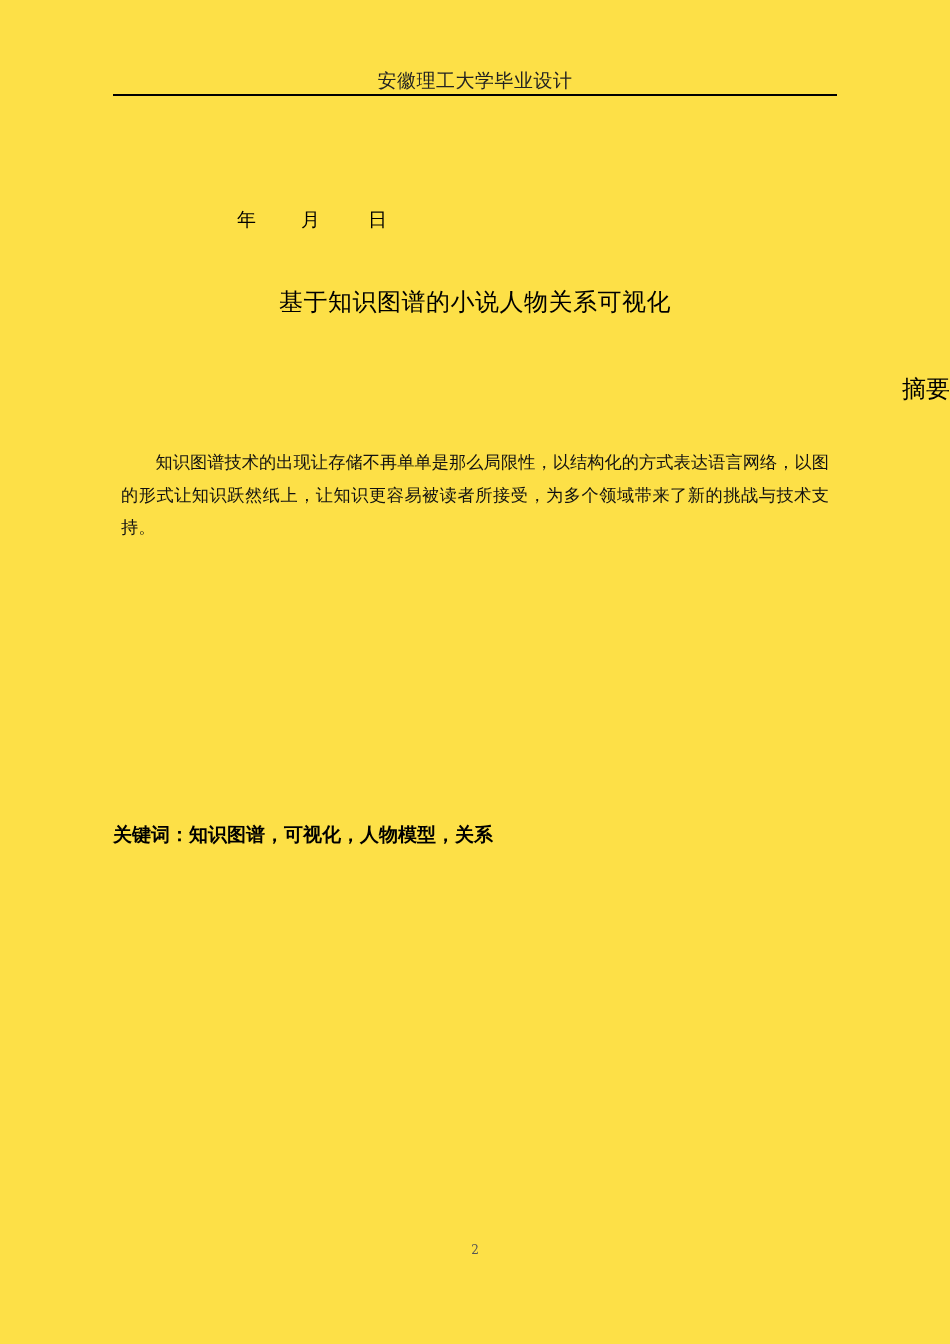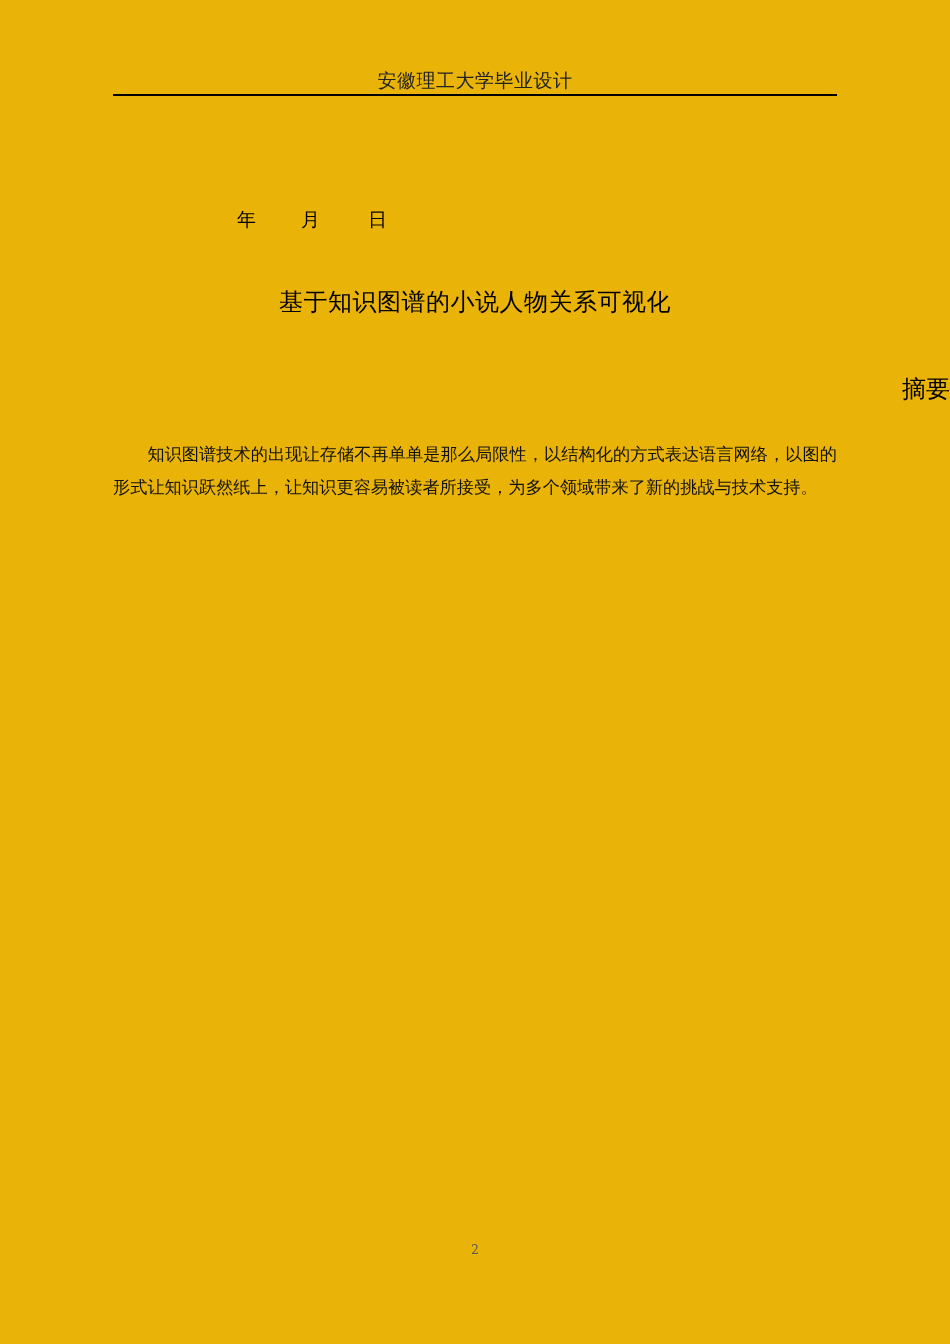--- a/index.html
+++ b/index.html
@@ -1,17 +1,17 @@
 <!DOCTYPE html>
 <html><head>
 <meta charset="utf-8">
 <style>
   html, body { margin: 0; padding: 0; background: #ffffff; }
   body { width: 950px; height: 1344px; position: relative; overflow: hidden; color: #000; }
-  .page { position: absolute; left: 0; top: 0; width: 950px; height: 1344px; background: #eab308; }
+  .page { position: absolute; left: 0; top: 0; width: 950px; height: 1344px; background: #fde047; }
   .header-title {
     position: absolute; left: 113px; width: 724px; top: 68px;
     text-align: center; font-family: "DejaVu Serif", serif; font-size: 19px; color: #222;
     letter-spacing: 0.5px;
   }
   .header-rule {
     position: absolute; left: 113px; width: 724px; top: 94px;
     border-top: 2px solid #000; height: 0;
   }
   .date-line {
@@ -25,21 +25,21 @@
   }
   .abstract-heading {
     position: absolute; top: 373px; left: 0; width: 950px; text-align: right;
     font-family: "DejaVu Sans", sans-serif; font-size: 24px;
   }
   .abstract-body {
     position: absolute; left: 113px; width: 724px; top: 438px;
     font-family: "DejaVu Serif", serif; font-size: 17.2px; line-height: 32.5px;
     text-align: justify; color: #111;
   }
-  .abstract-body p { margin: 0; text-indent: 2em; }
+  .abstract-body p { margin: 8px; text-indent: 2em; }
   .keywords {
     position: absolute; left: 113px; top: 822px;
     font-family: "DejaVu Sans", sans-serif; font-size: 19px; font-weight: bold;
   }
   .page-number {
     position: absolute; top: 1243px; left: 0; width: 950px; text-align: center;
     font-family: "DejaVu Serif", serif; font-size: 12px; color: #555;
   }
 </style>
 </head>
@@ -55,15 +55,16 @@
     <span style="left:131px">日</span>
   </div>
 
   <div class="title">基于知识图谱的小说人物关系可视化</div>
   <div class="abstract-heading">摘要</div>
 
   <div class="abstract-body">
     <p>知识图谱技术的出现让存储不再单单是那么局限性，以结构化的方式表达语言网络，以图的形式让知识跃然纸上，让知识更容易被读者所接受，为多个领域带来了新的挑战与技术支持。</p>
   </div>
 
+  <div class="keywords">关键词：知识图谱，可视化，人物模型，关系</div>
 
   <div class="page-number">2</div>
 </div>
 
 </body></html>

